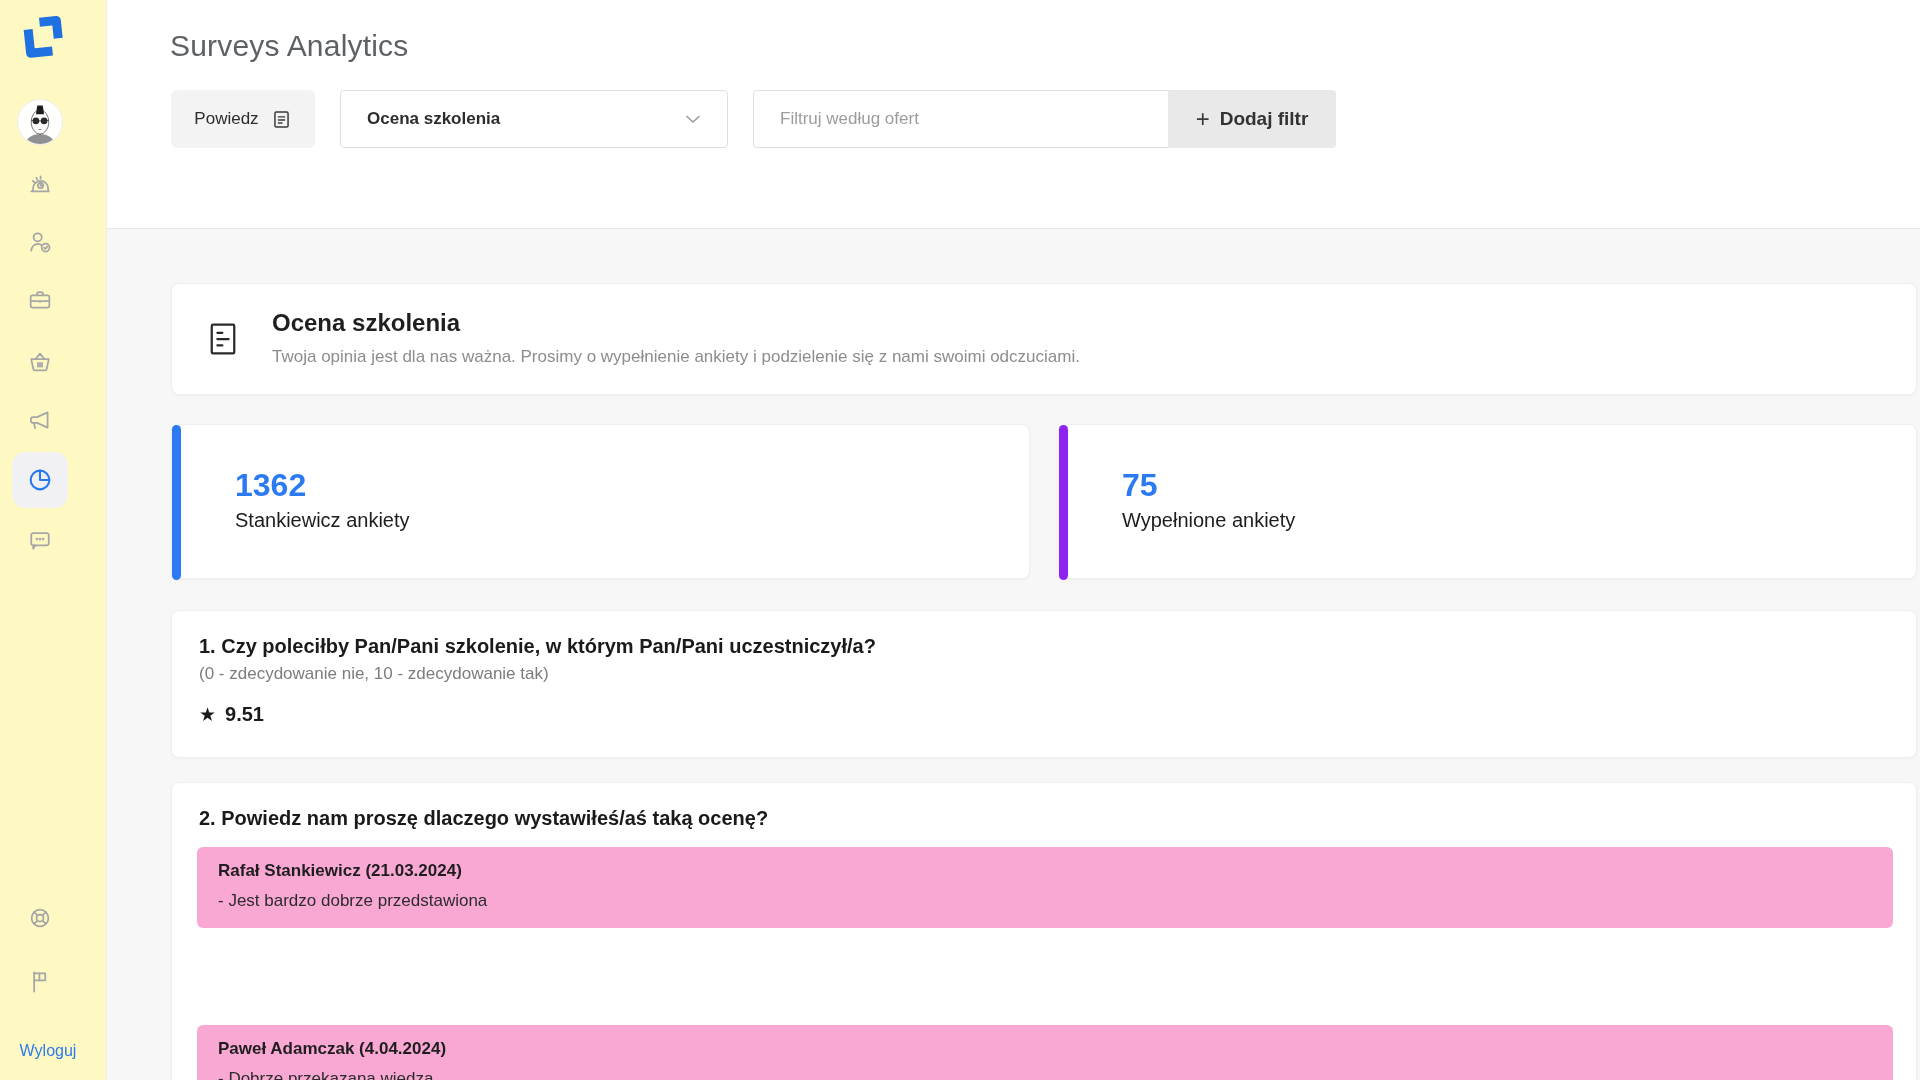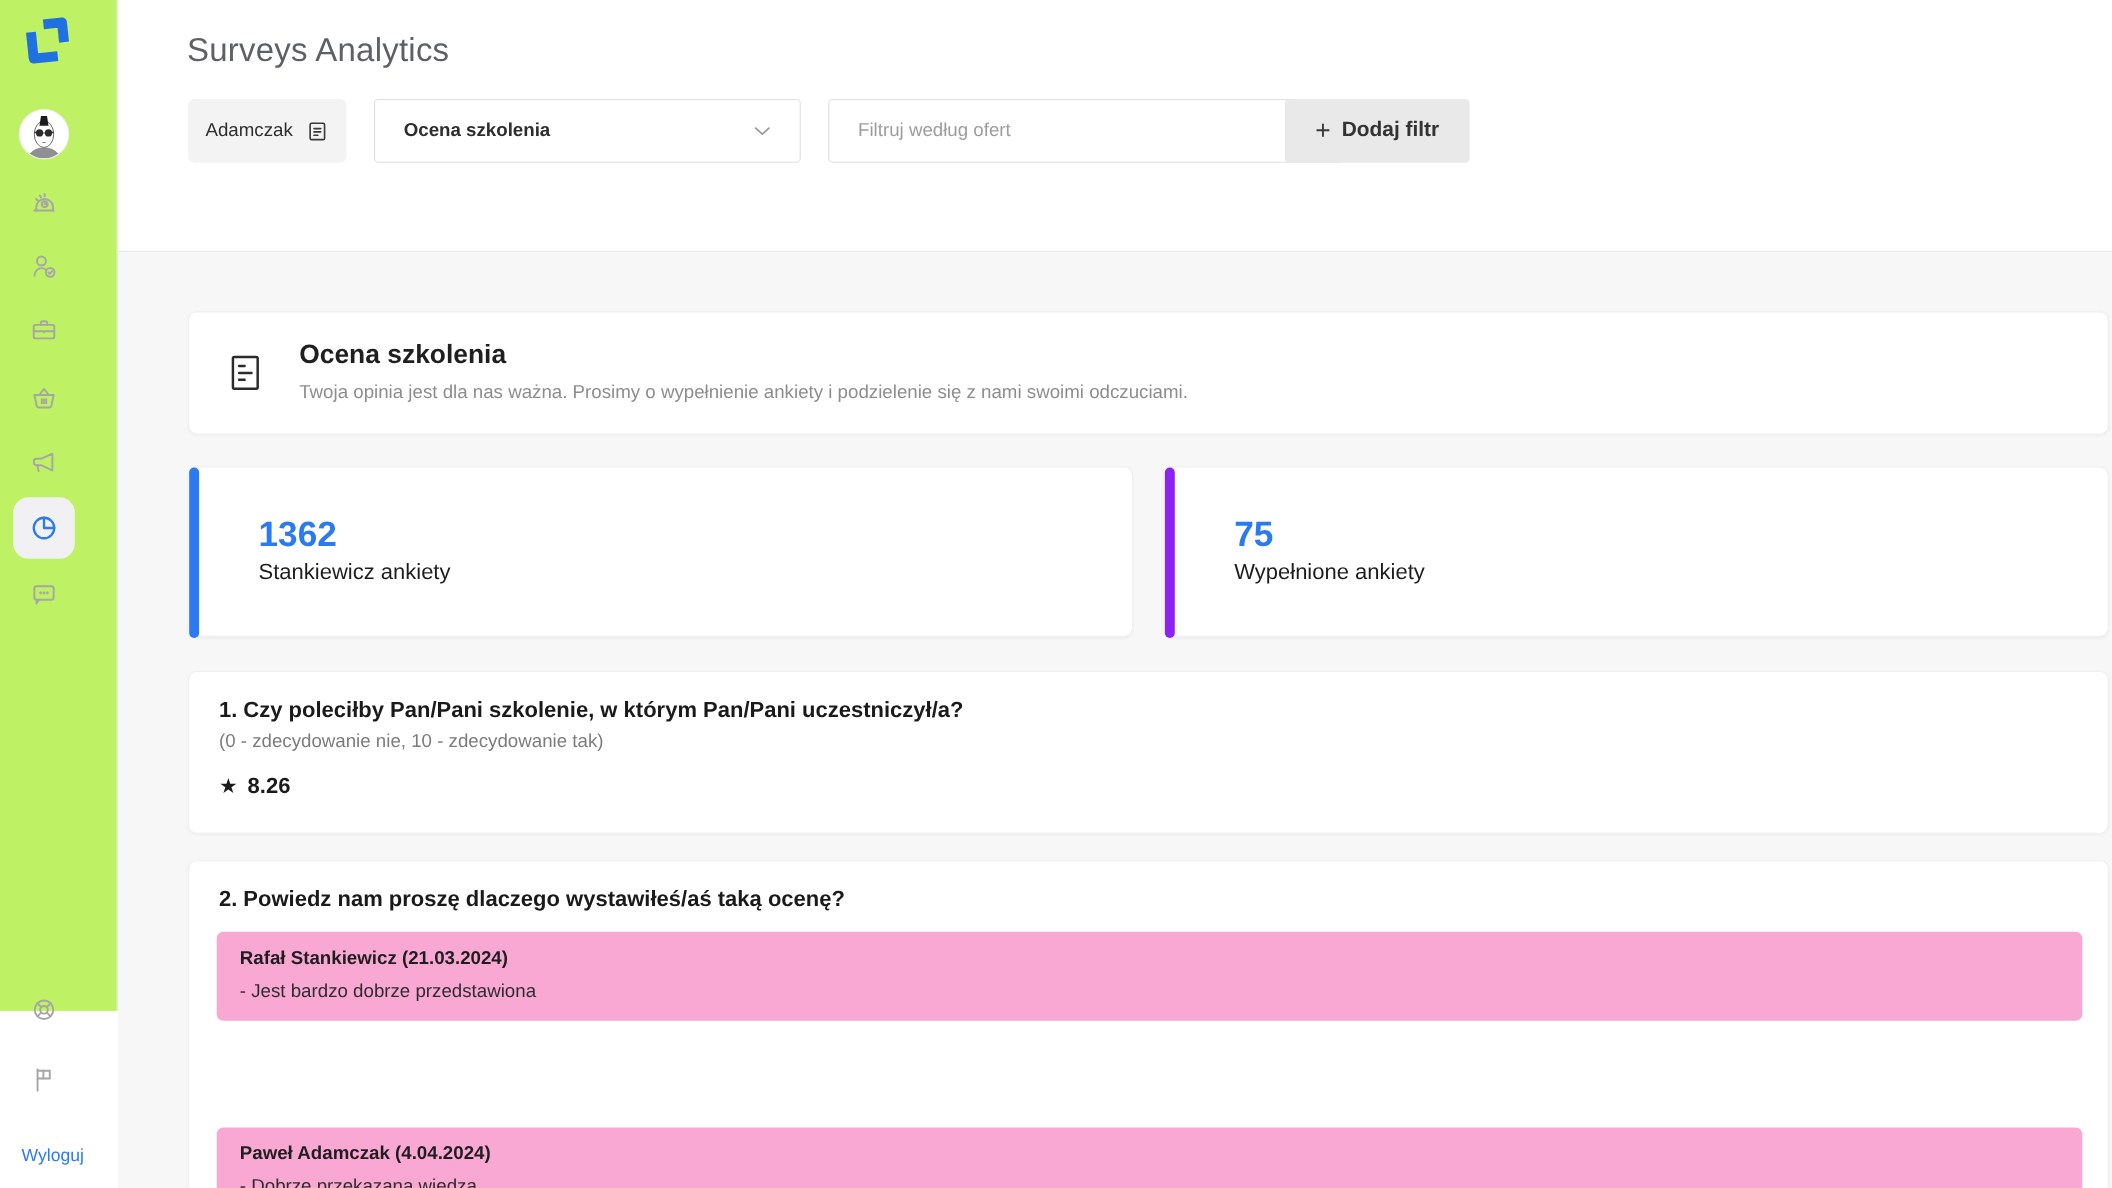--- a/index.html
+++ b/index.html
@@ -1,21 +1,21 @@
 <!DOCTYPE html>
 <html><head>
 <meta charset="utf-8">
 <style>
   * { margin:0; padding:0; box-sizing:border-box; }
   html,body { width:1920px; height:1080px; background:#fff; }
   body { font-family:"Liberation Sans", sans-serif; color:#1b1b1b; }
   .stage { position:relative; width:1920px; height:1080px; overflow:hidden; background:#fff; }
 
   
-  .sidebar { position:absolute; left:0; top:0; width:107px; height:919px; background:#bef264;
+  .sidebar { position:absolute; left:0; top:0; width:107px; height:1080px; background:#fef9c3;
              border-right:1px solid #ededed; z-index:5; }
   .logo { position:absolute; left:18px; top:13px; width:48px; height:48px; cursor:pointer; }
   .avatar { position:absolute; left:17px; top:99px; width:46px; height:46px; border-radius:50%;
             border:1px solid #ececec; background:#fff; overflow:hidden; cursor:pointer; }
   .nav-ico { position:absolute; left:26px; width:28px; height:28px; color:#a6a6a6; cursor:pointer; }
   .nav-ico svg { width:100%; height:100%; display:block; }
   .active-pill { position:absolute; left:12px; top:452px; width:56px; height:56px;
                  border-radius:14px; background:#f1f1f3; cursor:pointer; }
   .active-pill .nav-ico { left:14px; top:14px; color:#2b7af2; }
   .logout { position:absolute; left:0; top:1042px; width:96px; text-align:center;
@@ -183,21 +183,21 @@
     </div>
 
     <div class="logout">Wyloguj</div>
   </div>
 
   <div class="page-title">Surveys Analytics</div>
 
   <div class="filter-row">
 
     <div class="chip">
-      <span class="chip-label">Adamczak</span>
+      <span class="chip-label">Powiedz</span>
       <span class="chip-ico">
         <svg viewBox="0 0 24 24" fill="none" stroke="currentColor" stroke-width="1.7" stroke-linecap="round">
           <rect x="4.5" y="3.5" width="15" height="17" rx="1.5"></rect>
           <path d="M8.5 9 h7 M8.5 12.5 h7 M8.5 16 h4"></path>
         </svg>
       </span>
     </div>
 
     <div class="select sel-survey">
       <span class="select-value">Ocena szkolenia</span>
@@ -246,21 +246,21 @@
       <div class="accent-bar" style="background-color: rgb(140, 35, 241);"></div>
       <div class="stat-value">75</div>
       <div class="stat-label">Wypełnione ankiety</div>
     </div>
 
     <div class="card q1-card">
       <div class="q-title">1. Czy poleciłby Pan/Pani szkolenie, w którym Pan/Pani uczestniczył/a?</div>
       <div class="q-sub">(0 - zdecydowanie nie, 10 - zdecydowanie tak)</div>
       <div class="q-rating">
         <span class="q-star">★</span>
-        <span class="q-score">8.26</span>
+        <span class="q-score">9.51</span>
       </div>
     </div>
 
     <div class="card q2-card">
       <div class="q-title">2. Powiedz nam proszę dlaczego wystawiłeś/aś taką ocenę?</div>
 
       <div class="answer a0">
         <div class="answer-author">Rafał Stankiewicz (21.03.2024)</div>
         <div class="answer-text">- Jest bardzo dobrze przedstawiona</div>
       </div>

